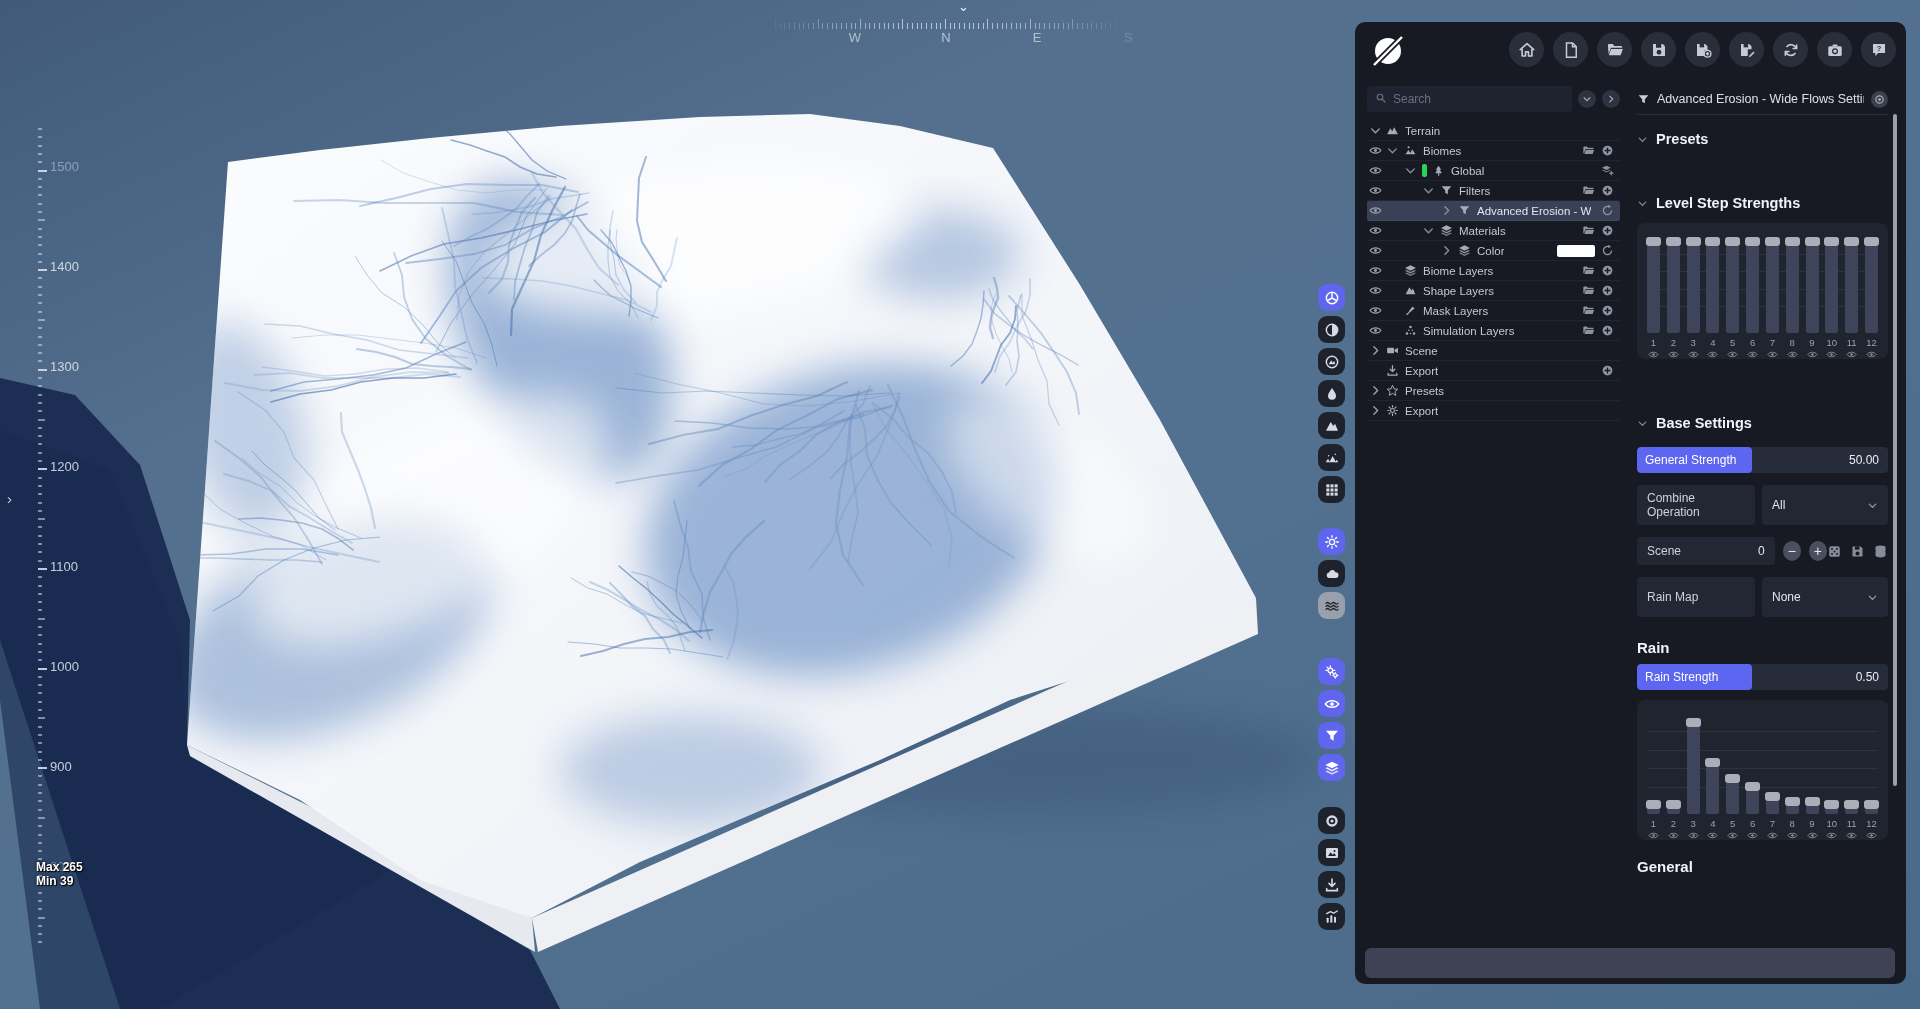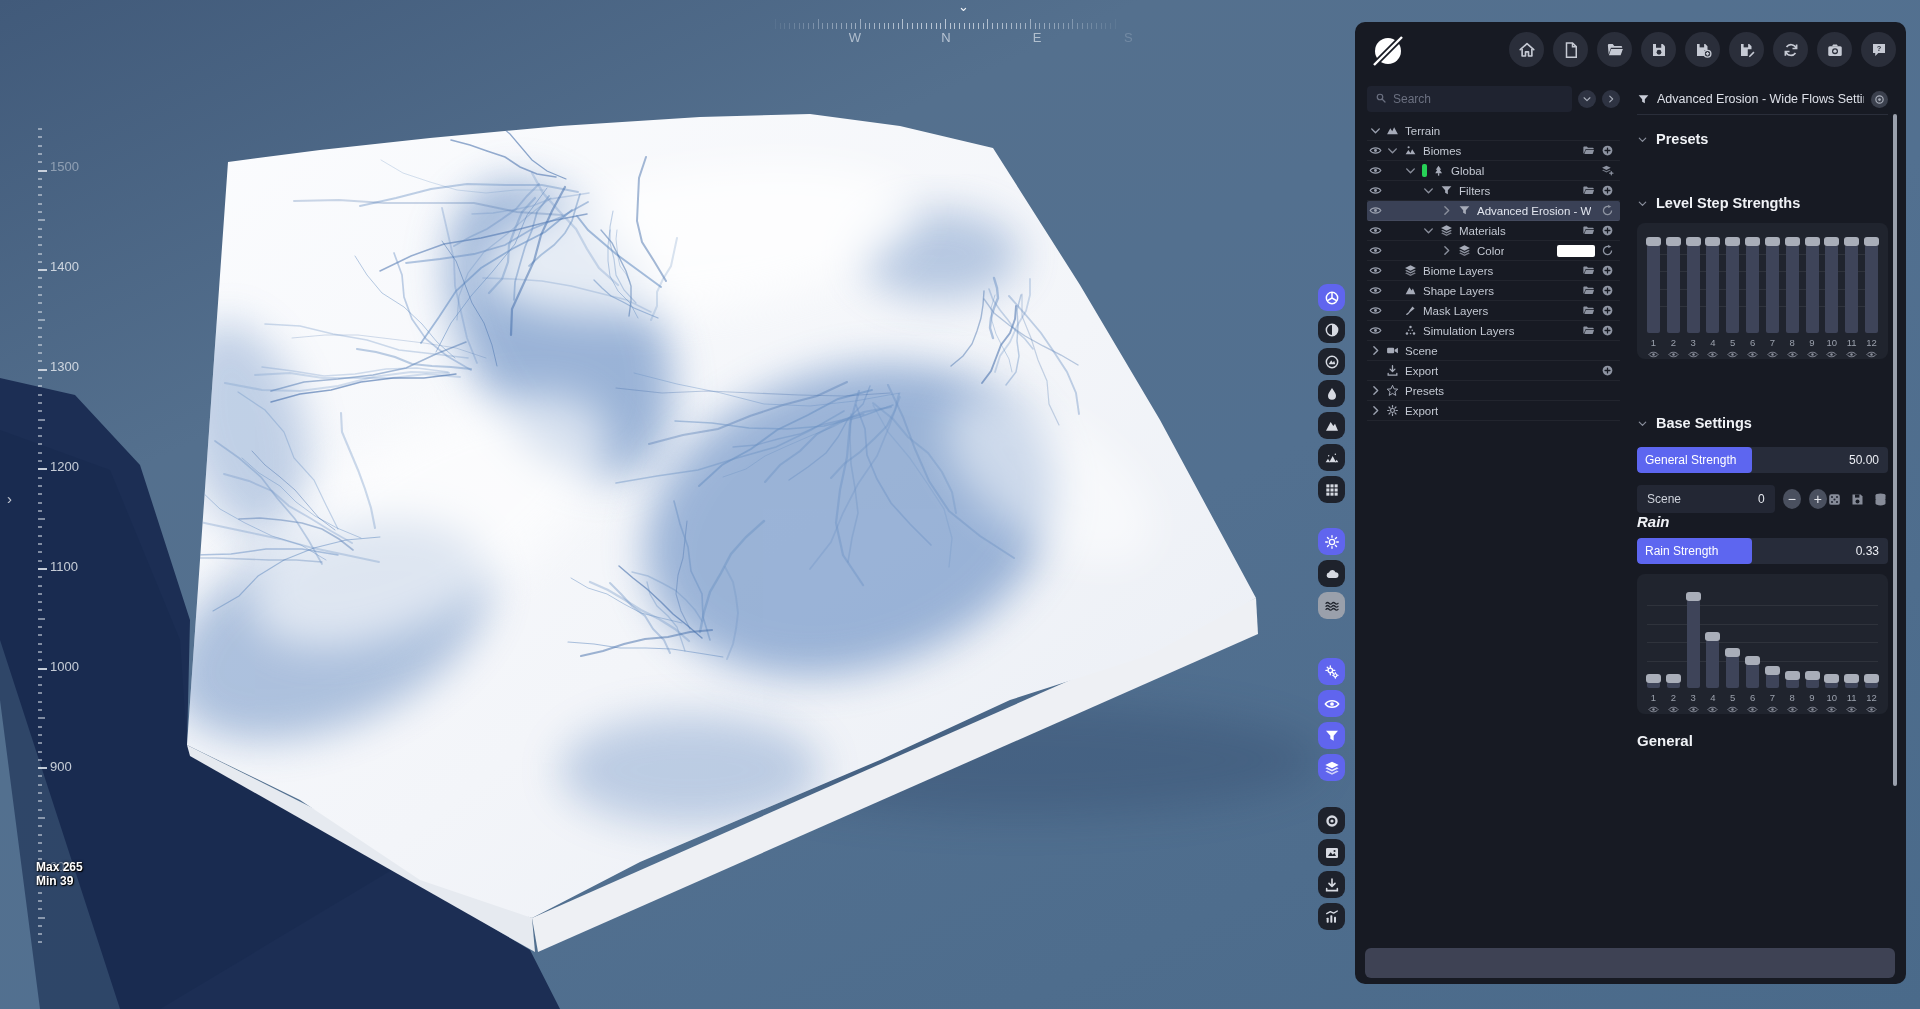--- a/index.html
+++ b/index.html
@@ -1335,20 +1335,31 @@
             </svg>
           </span>
         <span>Base Settings</span>
       </div>
       <div class="slider" style="margin-top:16px;">
         <div class="slider-fill" id="gsFill" style="width: 46%;">
             <span>General Strength</span>
           </div>
         <span class="slider-val">50.00</span>
       </div>
+      <div class="cell-row" style="margin-top:12px;">
+        <div class="cell lbl">Combine Operation</div>
+        <div class="cell sel">
+          <span>All</span>
+          <span class="dd-chev" id="ddChev2">
+              <svg viewBox="0 0 24 24">
+                <polyline points="5,9 12,16 19,9" fill="none" stroke="currentColor" stroke-width="2.6" stroke-linecap="round" stroke-linejoin="round"></polyline>
+              </svg>
+            </span>
+        </div>
+      </div>
       <div class="seed-row" style="margin-top:12px;">
         <div class="seed-cell">
           <span>Scene</span>
           <span class="seed-val">0</span>
         </div>
         <div class="pm-btn">−</div>
         <div class="pm-btn">+</div>
         <div class="seed-icons" id="seedIcons">
             <span style="display:flex;">
               <svg viewBox="0 0 24 24">
@@ -1371,27 +1382,38 @@
             </span>
             <span style="display:flex;">
               <svg viewBox="0 0 24 24">
                 <ellipse cx="12" cy="5.5" rx="8" ry="3" fill="currentColor"></ellipse>
                 <path d="M4 5.5 V11 C4 12.7 7.6 14 12 14 C16.4 14 20 12.7 20 11 V5.5" fill="currentColor"></path>
                 <path d="M4 12.5 V18.5 C4 20.2 7.6 21.5 12 21.5 C16.4 21.5 20 20.2 20 18.5 V12.5" fill="currentColor"></path>
               </svg>
             </span>
           </div>
       </div>
-
-      <div class="sub-heading" style="font-style:italic;">Rain</div>
+      <div class="cell-row" style="margin-top:12px;">
+        <div class="cell lbl">Rain Map</div>
+        <div class="cell sel">
+          <span>None</span>
+          <span class="dd-chev" id="ddChev3">
+              <svg viewBox="0 0 24 24">
+                <polyline points="5,9 12,16 19,9" fill="none" stroke="currentColor" stroke-width="2.6" stroke-linecap="round" stroke-linejoin="round"></polyline>
+              </svg>
+            </span>
+        </div>
+      </div>
+
+      <div class="sub-heading" style="margin-top:22px;">Rain</div>
       <div class="slider" style="margin-top:8px;">
         <div class="slider-fill" id="rsFill" style="width: 46%;">
             <span>Rain Strength</span>
           </div>
-        <span class="slider-val">0.33</span>
+        <span class="slider-val">0.50</span>
       </div>
       <div class="chart-panel" style="margin-top:10px; height:140px;" id="rainChart">
           <div class="ls-grid" style="top:14px; height:92px;">
             <i style="bottom:20%"></i>
             <i style="bottom:40%"></i>
             <i style="bottom:60%"></i>
             <i style="bottom:80%"></i>
           </div>
           <div class="ls-cols" style="margin-top:14px;">
             <div class="ls-col">

